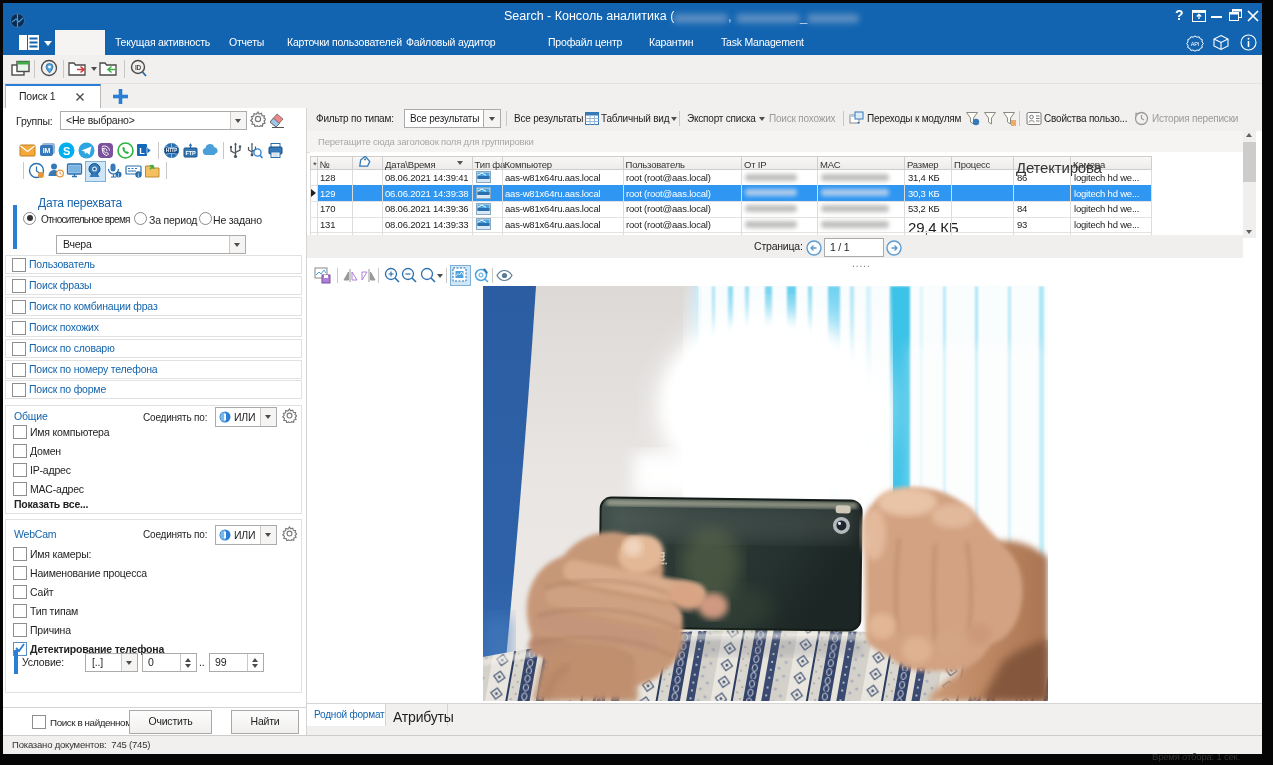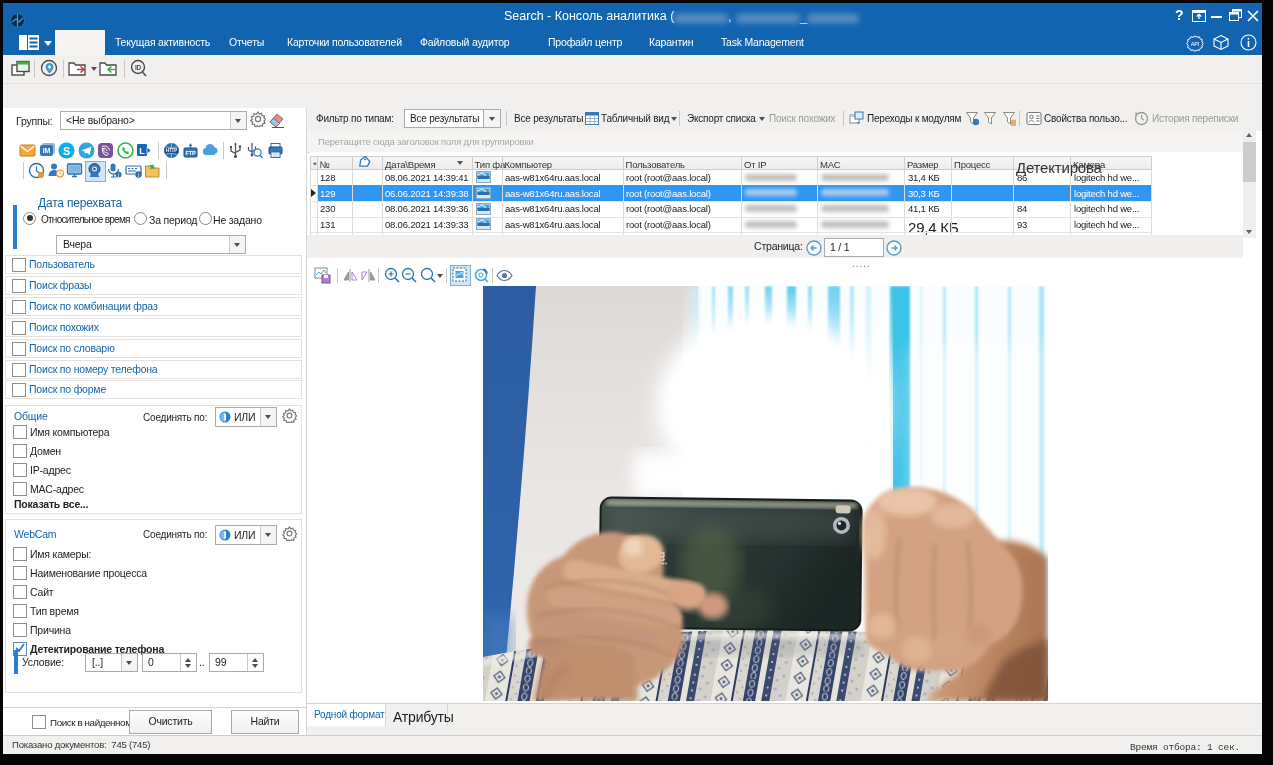--- a/index.html
+++ b/index.html
@@ -67,21 +67,21 @@
         <rect x="10.5" y="2.5" width="8" height="2" fill="#1264b1"></rect>
         <rect x="10.5" y="6.5" width="8" height="2" fill="#1264b1"></rect>
         <rect x="10.5" y="10.5" width="8" height="2" fill="#1264b1"></rect>
         <path d="M25 6 l8 0 -4 5 z" fill="#fff"></path>
       </svg>
       <div class="abs" style="left:52px;top:0;width:50px;height:25px;background:#f5f4f2;"></div>
       <span class="mitem" style="left:62px;color:#1464ad;margin-top:24px;">Поиск</span>
       <span class="mitem" style="left:112px;">Текущая активность</span>
       <span class="mitem" style="left:226px;">Отчеты</span>
       <span class="mitem" style="left:284px;">Карточки пользователей</span>
-      <span class="mitem" style="left:417px;">Файловый аудитор</span>
+      <span class="mitem" style="left:403px;">Файловый аудитор</span>
       <span class="mitem" style="left:545px;">Профайл центр</span>
       <span class="mitem" style="left:646px;">Карантин</span>
       <span class="mitem" style="left:718px;">Task Management</span>
       <svg class="abs" style="left:1183px;top:4px" width="18" height="18" viewBox="0 0 18 18">
         <path d="M9 2 l2 1.2 2.2-.4 1 2 2 .8 -.2 2.3 1.3 1.7 -1.3 1.7 .2 2.3 -2 .8 -1 2 -2.2 -.4 -2 1.2 -2 -1.2 -2.2 .4 -1 -2 -2 -.8 .2 -2.3 -1.3 -1.7 1.3 -1.7 -.2 -2.3 2 -.8 1 -2 2.2 .4 z" fill="none" stroke="#fff" stroke-width="1"></path>
         <text x="9" y="11.5" font-size="5.5" fill="#fff" text-anchor="middle" font-family="Liberation Sans">API</text>
       </svg>
       <svg class="abs" style="left:1209px;top:4px" width="18" height="18" viewBox="0 0 18 18">
         <path d="M9 1.5 L16 5 L16 12 L9 15.5 L2 12 L2 5 Z" fill="none" stroke="#fff" stroke-width="1.1"></path>
         <path d="M2 5 L9 8.5 L16 5 M9 8.5 V15.5" fill="none" stroke="#fff" stroke-width="1.1"></path>
@@ -112,20 +112,31 @@
       <div class="carr" style="left:88px;top:12px;"></div>
       <svg class="abs" style="left:96px;top:5px" width="20" height="17" viewBox="0 0 20 17">
         <path d="M1 3 h5 l1.5 2 H17 v10 H1 z" fill="#fff" stroke="#4a4a4a" stroke-width="1.3"></path>
         <path d="M16 9.5 h-6 M12.5 6.5 L9 9.5 l3.5 3" stroke="#3fae49" stroke-width="1.6" fill="none"></path>
       </svg>
       <div class="sep" style="left:121px;top:5px;height:18px;"></div>
       <svg class="abs" style="left:126px;top:4px" width="20" height="20" viewBox="0 0 20 20">
         <circle cx="9" cy="8" r="6.5" fill="none" stroke="#4a4a4a" stroke-width="1.4"></circle>
         <path d="M13.5 13 L17 17" stroke="#2a6a9f" stroke-width="1.8"></path>
         <text x="9" y="10.8" font-size="6.5" font-weight="bold" fill="#4a4a4a" text-anchor="middle" font-family="Liberation Sans">ID</text>
+      </svg>
+    </div>
+    <div id="tabrow" class="abs">
+      <div class="abs" style="left:2px;top:0;width:96px;height:24px;background:#fff;border:1px solid #b9b8b6;border-top:2px solid #2a7fd4;border-bottom:none;box-sizing:border-box;"></div>
+      <span class="abs" style="left:16px;top:6px;font-size:10.5px;">Поиск 1</span>
+      <svg class="abs" style="left:72px;top:8px" width="10" height="10" viewBox="0 0 10 10">
+        <path d="M1.5 1.5 L8.5 8.5 M8.5 1.5 L1.5 8.5" stroke="#4a4a4a" stroke-width="1.4"></path>
+      </svg>
+      <svg class="abs" style="left:110px;top:5px" width="15" height="15" viewBox="0 0 15 15">
+        <rect x="5.7" y="0" width="3.6" height="15" fill="#2a7fd4"></rect>
+        <rect x="0" y="5.7" width="15" height="3.6" fill="#2a7fd4"></rect>
       </svg>
     </div>
     <div id="leftpanel" class="abs">
 
       <span class="abs" style="left:13px;top:7px;">Группы:</span>
       <div class="combo" style="left:57px;top:3px;width:185px;height:17px;">
         <span style="position:absolute;left:5px;top:2px;">&lt;Не выбрано&gt;</span>
         <div class="arr">
             <div class="carr" style="left:4px;top:7px;"></div>
           </div>
@@ -342,21 +353,21 @@
         <circle cx="8" cy="8" r="2.6" fill="none" stroke="#777" stroke-width="1.2"></circle>
       </svg>
       <div id="wbx" class="abs">
           <div class="cb" style="left:10px;top:439px;"></div>
           <span class="abs" style="left:27px;top:440px;">Имя камеры:</span>
           <div class="cb" style="left:10px;top:458px;"></div>
           <span class="abs" style="left:27px;top:459px;">Наименование процесса</span>
           <div class="cb" style="left:10px;top:477px;"></div>
           <span class="abs" style="left:27px;top:478px;">Сайт</span>
           <div class="cb" style="left:10px;top:496px;"></div>
-          <span class="abs" style="left:27px;top:497px;">Тип время</span>
+          <span class="abs" style="left:27px;top:497px;">Тип типам</span>
           <div class="cb" style="left:10px;top:515px;"></div>
           <span class="abs" style="left:27px;top:516px;">Причина</span>
           <div class="cb" style="left:10px;top:534px;border-color:#5a8fc0;"></div>
           <svg class="abs" style="left:11px;top:534px" width="12" height="12" viewBox="0 0 12 12">
             <path d="M2 6 l3 3 5-7" stroke="#2a7fd4" stroke-width="1.8" fill="none"></path>
           </svg>
           <span class="abs" style="left:27px;top:535px;font-weight:bold;color:#222;">Детектирование телефона</span>
         </div>
 
       <div class="abs" style="left:11px;top:542px;width:4px;height:24px;background:#2a7fd4;"></div>
@@ -509,33 +520,33 @@
 <path d="M2 4 l4 -2 4 2.5" stroke="#fff" stroke-width="1" fill="none"></path>
           </svg>
           <span class="abs" style="left:198px;top:79.5px;font-size:9.5px;color:#fff;">aas-w81x64ru.aas.local</span>
           <span class="abs" style="left:319px;top:79.5px;font-size:9.5px;color:#fff;">root (root@aas.local)</span>
           <div class="abs" style="left:438px;top:81.3px;width:52px;height:7px;background:#bcd2ea;border-radius:3px;filter:blur(2px);opacity:.9;"></div>
           <div class="abs" style="left:514px;top:81.3px;width:68px;height:7px;background:#bcd2ea;border-radius:3px;filter:blur(2px);opacity:.9;"></div>
           <span class="abs" style="left:601px;top:79.5px;font-size:9.5px;color:#fff;">30,3 КБ</span>
           <span class="abs" style="left:710px;top:79.5px;font-size:9.5px;color:#fff;margin-top:40px;">98</span>
           <span class="abs" style="left:767px;top:79.5px;font-size:9.5px;color:#fff;">logitech hd we...</span>
           <div class="abs" style="left:3px;top:93.0px;width:841px;height:1px;background:#e4e3e1;"></div>
-          <span class="abs" style="left:13px;top:95.2px;font-size:9.5px;color:#222;">230</span>
+          <span class="abs" style="left:13px;top:95.2px;font-size:9.5px;color:#222;">170</span>
           <span class="abs" style="left:78px;top:95.2px;font-size:9.5px;color:#222;">08.06.2021 14:39:36</span>
           <svg class="abs" style="left:169px;top:94.5px" width="15" height="12" viewBox="0 0 15 12">
 <rect x=".5" y=".5" width="14" height="11" fill="#d8e8f4" stroke="#8aa8c0"></rect>
 <rect x="1.5" y="1.5" width="12" height="6" fill="#4aa3df"></rect>
             <rect x="1.5" y="5" width="12" height="3" fill="#2a6fae"></rect>
 <path d="M2 4 l4 -2 4 2.5" stroke="#fff" stroke-width="1" fill="none"></path>
           </svg>
           <span class="abs" style="left:198px;top:95.2px;font-size:9.5px;color:#222;">aas-w81x64ru.aas.local</span>
           <span class="abs" style="left:319px;top:95.2px;font-size:9.5px;color:#222;">root (root@aas.local)</span>
           <div class="abs" style="left:438px;top:97.0px;width:52px;height:7px;background:#a9a8a6;border-radius:3px;filter:blur(2px);opacity:.75;"></div>
           <div class="abs" style="left:514px;top:97.0px;width:68px;height:7px;background:#a9a8a6;border-radius:3px;filter:blur(2px);opacity:.75;"></div>
-          <span class="abs" style="left:601px;top:95.2px;font-size:9.5px;color:#222;">41,1 КБ</span>
+          <span class="abs" style="left:601px;top:95.2px;font-size:9.5px;color:#222;">53,2 КБ</span>
           <span class="abs" style="left:710px;top:95.2px;font-size:9.5px;color:#222;">84</span>
           <span class="abs" style="left:767px;top:95.2px;font-size:9.5px;color:#222;">logitech hd we...</span>
           <div class="abs" style="left:3px;top:108.7px;width:841px;height:1px;background:#e4e3e1;"></div>
           <span class="abs" style="left:13px;top:110.89999999999999px;font-size:9.5px;color:#222;">131</span>
           <span class="abs" style="left:78px;top:110.89999999999999px;font-size:9.5px;color:#222;">08.06.2021 14:39:33</span>
           <svg class="abs" style="left:169px;top:110.19999999999999px" width="15" height="12" viewBox="0 0 15 12">
 <rect x=".5" y=".5" width="14" height="11" fill="#d8e8f4" stroke="#8aa8c0"></rect>
 <rect x="1.5" y="1.5" width="12" height="6" fill="#4aa3df"></rect>
             <rect x="1.5" y="5" width="12" height="3" fill="#2a6fae"></rect>
 <path d="M2 4 l4 -2 4 2.5" stroke="#fff" stroke-width="1" fill="none"></path>
@@ -809,16 +820,16 @@
         </div>
         <div class="abs" style="left:0;top:595px;width:955px;height:1px;background:#d5d4d2;"></div>
         <div class="abs" style="left:0;top:596px;width:955px;height:31px;background:#f1f0ee;"></div>
         <div class="abs" style="left:0;top:596px;width:78px;height:22px;background:#fff;border-right:1px solid #d5d4d2;"></div>
         <span class="abs blue" style="left:7px;top:601px;font-size:10px;">Родной формат</span>
         <div class="abs" style="left:78px;top:596px;width:62px;height:22px;border-right:1px solid #d5d4d2;"></div>
         <span class="abs" style="left:86px;top:601px;font-size:14px;">Атрибуты</span>
       </div>
     <div id="statusbar" class="abs">
       <span style="position:absolute;left:9px;top:3px;">Показано документов:&nbsp; 745 (745)</span>
-      <span style="position:absolute;right:22px;top:6px;font-family:Liberation Mono, monospace;">Время отбора: 1 сек.</span>
+      <span style="position:absolute;right:22px;top:15px;">Время отбора: 1 сек.</span>
     </div>
   </div>
 </div>
 
 </body></html>

